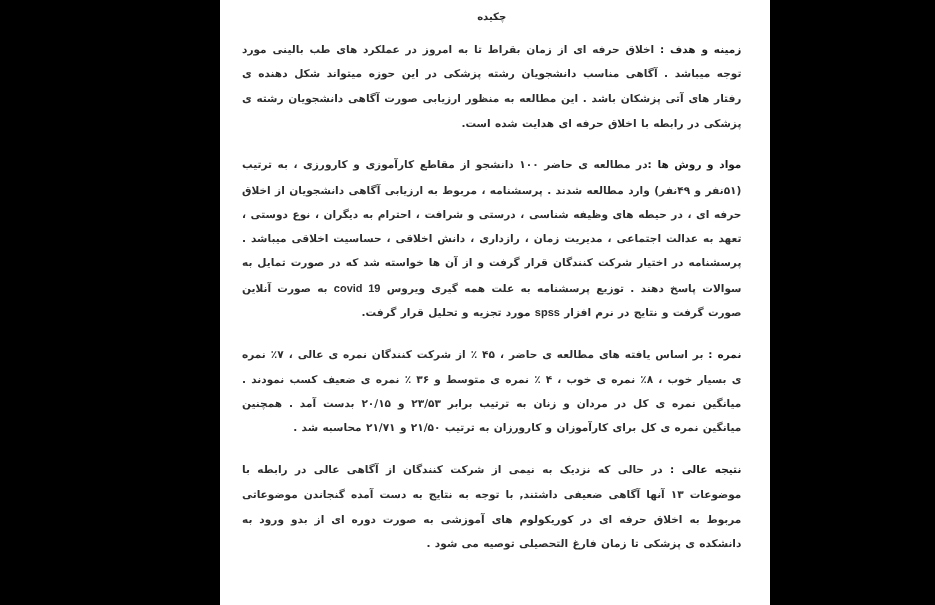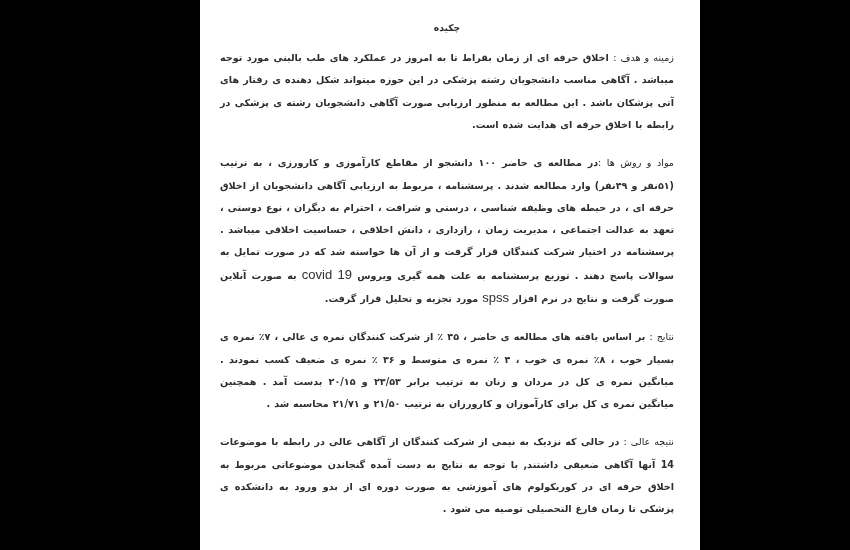--- a/index.html
+++ b/index.html
@@ -39,21 +39,21 @@
     padding: 0;
   }
 
   #doc-body {
     position: absolute;
     top: 0;
     left: 0;
     width: 500px;
     height: 550px;
     box-sizing: border-box;
-    padding: 20px 26px 6px 20px;
+    padding: 8px 26px 6px 20px;
     direction: rtl;
     text-align: justify;
   }
 
   .doc-title {
     text-align: center;
     font-size: 9.2px;
     color: #2b2b2b;
     font-weight: 600;
     letter-spacing: 0;
@@ -67,28 +67,28 @@
     color: #2e2e2e;
     margin: 0 0 14px 0;
     text-align: justify;
     text-justify: inter-word;
     word-spacing: 0.6px;
     font-weight: 600;
   }
   .para:last-child { margin-bottom: 0; }
 
   .para .lead {
-    font-weight: 400;
+    font-weight: 700;
     color: #1d1d1d;
   }
 
   .para .latin {
     font-family: "Liberation Sans", sans-serif;
-    font-weight: 400;
-    font-size: 13px;
+    font-weight: 700;
+    font-size: 10px;
     direction: ltr;
     unicode-bidi: embed;
   }
 
   
   #para-background { margin-bottom: 16px; }
   #para-methods    { margin-bottom: 16px; }
   #para-results    { margin-bottom: 16px; }
   #para-conclusion { margin-bottom: 0; }
 </style>
@@ -106,25 +106,25 @@
 
       <p class="para" id="para-background">
         <span class="lead">زمینه و هدف :</span><span> اخلاق حرفه ای از زمان بقراط تا به امروز در عملکرد های طب بالینی مورد توجه میباشد . آگاهی مناسب دانشجویان رشته پزشکی در این حوزه میتواند شکل دهنده ی رفتار های آتی پزشکان باشد . این مطالعه به منظور ارزیابی صورت آگاهی دانشجویان رشته ی پزشکی در رابطه با اخلاق حرفه ای هدایت شده است.</span>
       </p>
 
       <p class="para" id="para-methods">
         <span class="lead">مواد و روش ها :</span><span>در مطالعه ی حاضر ۱۰۰ دانشجو از مقاطع کارآموزی و کارورزی ، به ترتیب (۵۱نفر و ۴۹نفر) وارد مطالعه شدند . پرسشنامه ، مربوط به ارزیابی آگاهی دانشجویان از اخلاق حرفه ای ، در حیطه های وظیفه شناسی ، درستی و شرافت ، احترام به دیگران ، نوع دوستی ، تعهد به عدالت اجتماعی ، مدیریت زمان ، رازداری ، دانش اخلاقی ، حساسیت اخلاقی میباشد . پرسشنامه در اختیار شرکت کنندگان قرار گرفت و از آن ها خواسته شد که در صورت تمایل به سوالات پاسخ دهند . توزیع پرسشنامه به علت همه گیری ویروس </span><span class="latin">covid 19</span><span> به صورت آنلاین صورت گرفت و نتایج در نرم افزار </span><span class="latin">spss</span><span> مورد تجزیه و تحلیل قرار گرفت.</span>
       </p>
 
       <p class="para" id="para-results">
-        <span class="lead">نتایج :</span><span> بر اساس یافته های مطالعه ی حاضر ، ۴۵ ٪ از شرکت کنندگان نمره ی عالی ، ۷٪ نمره ی بسیار خوب ، ۸٪ نمره ی خوب ، ۴ ٪ نمره ی متوسط و ۳۶ ٪ نمره ی ضعیف کسب نمودند . میانگین نمره ی کل در مردان و زنان به ترتیب برابر ۲۳/۵۳ و ۲۰/۱۵ بدست آمد . همچنین میانگین نمره ی کل برای کارآموزان و کارورزان به ترتیب ۲۱/۵۰ و ۲۱/۷۱ محاسبه شد .</span>
+        <span class="lead">نمره :</span><span> بر اساس یافته های مطالعه ی حاضر ، ۴۵ ٪ از شرکت کنندگان نمره ی عالی ، ۷٪ نمره ی بسیار خوب ، ۸٪ نمره ی خوب ، ۴ ٪ نمره ی متوسط و ۳۶ ٪ نمره ی ضعیف کسب نمودند . میانگین نمره ی کل در مردان و زنان به ترتیب برابر ۲۳/۵۳ و ۲۰/۱۵ بدست آمد . همچنین میانگین نمره ی کل برای کارآموزان و کارورزان به ترتیب ۲۱/۵۰ و ۲۱/۷۱ محاسبه شد .</span>
       </p>
 
       <p class="para" id="para-conclusion">
-        <span class="lead">نتیجه عالی :</span><span> در حالی که نزدیک به نیمی از شرکت کنندگان از آگاهی عالی در رابطه با موضوعات 14 آنها آگاهی ضعیفی داشتند, با توجه به نتایج به دست آمده گنجاندن موضوعاتی مربوط به اخلاق حرفه ای در کوریکولوم های آموزشی به صورت دوره ای از بدو ورود به دانشکده ی پزشکی تا زمان فارغ التحصیلی توصیه می شود .</span>
+        <span class="lead">نتیجه عالی :</span><span> در حالی که نزدیک به نیمی از شرکت کنندگان از آگاهی عالی در رابطه با موضوعات ۱۳ آنها آگاهی ضعیفی داشتند, با توجه به نتایج به دست آمده گنجاندن موضوعاتی مربوط به اخلاق حرفه ای در کوریکولوم های آموزشی به صورت دوره ای از بدو ورود به دانشکده ی پزشکی تا زمان فارغ التحصیلی توصیه می شود .</span>
       </p>
 
     </div>
   </div>
 
   <div class="letterbox letterbox-right"></div>
 
 </div>
 
 </body></html>

